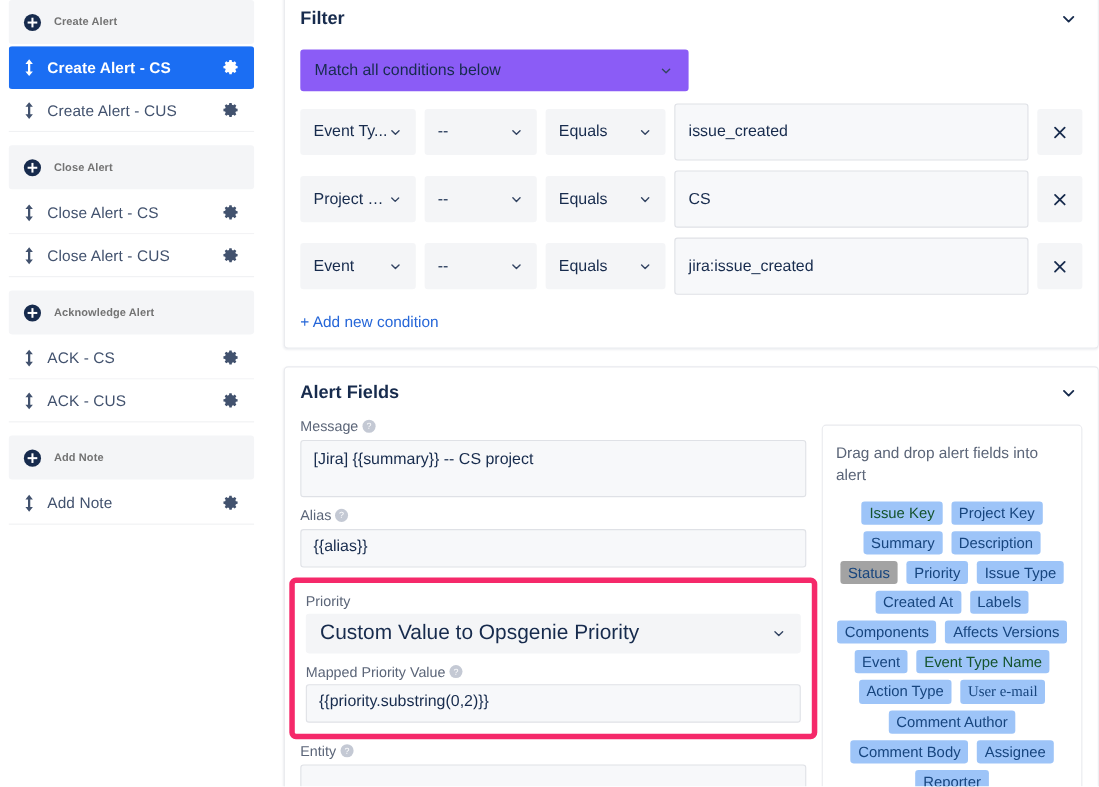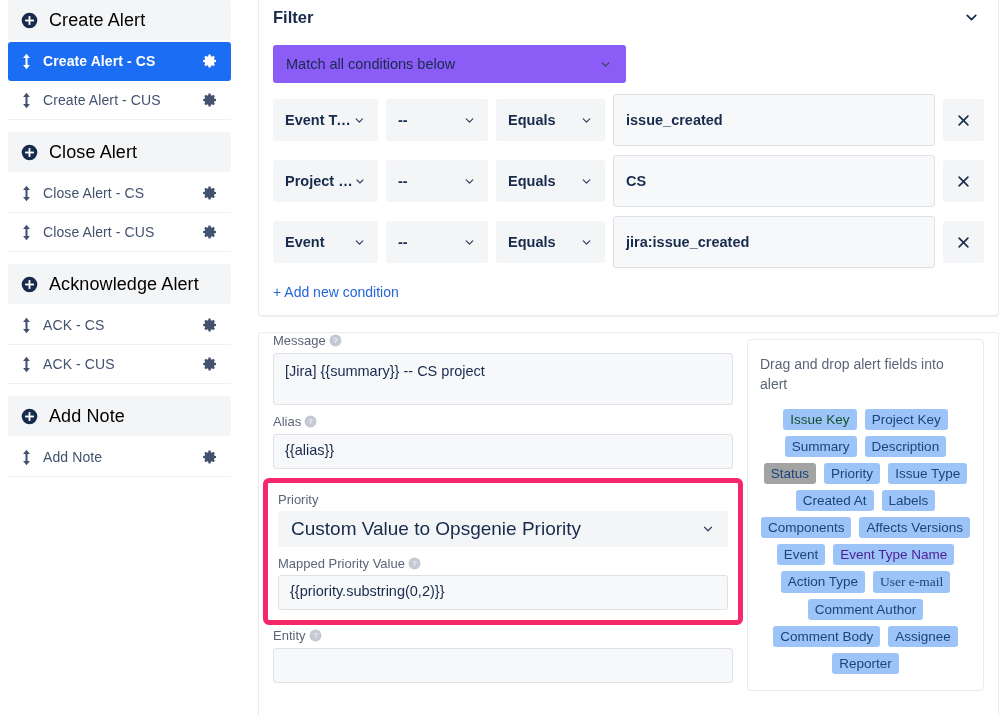--- a/index.html
+++ b/index.html
@@ -20,21 +20,21 @@
   }
   .group { margin-bottom: 12px; }
   .group-header {
     display: flex; align-items: center; gap: 11px;
     height: 40px; padding: 0 13px;
     background: #f4f5f7;
     border-radius: 3px;
     margin-bottom: 2px;
   }
   .group-header .gtitle {
-    font-size: 18px; font-weight: normal; color: #000000; letter-spacing: .1px;
+    font-size: 10px; font-weight: bold; color: #737373; letter-spacing: .1px;
   }
   .plus-icon { width: 17px; height: 17px; flex: 0 0 17px; display: block; }
   .item {
     display: flex; align-items: center;
     height: 39px; padding: 0 13px 0 11px;
     background: #ffffff;
     border-bottom: 1px solid #f0f1f3;
   }
   .item.selected { background: #1b6ef3; border-radius: 3px; border-bottom-color: transparent; }
   .item .arrows-icon { width: 15px; height: 17px; flex: 0 0 15px; margin-right: 9px; }
@@ -65,21 +65,21 @@
   .chev-btn { width: 26px; height: 26px; display: flex; align-items: center; justify-content: center; }
 
   .match-select {
     height: 38px; width: 353px;
     background: #8b5cf6; border: none; border-radius: 3px;
     display: flex; align-items: center; justify-content: space-between;
     padding: 0 14px 0 13px; margin: 11px 0 11px 0;
   }
   .match-select span { font-size: 14.5px; color: #172b4d; }
 
-  .cond-row { display: flex; align-items: center; gap: 8px; margin-bottom: 9px; font-weight: bold; }
+  .cond-row { display: flex; align-items: center; gap: 8px; margin-bottom: 9px; }
   .sel {
     height: 42px; background: #f4f5f7; border: none; border-radius: 3px;
     display: flex; align-items: center; justify-content: space-between;
     padding: 0 12px; font-size: 14.5px; color: #172b4d;
   }
   .sel.w1 { width: 105px; }
   .sel.w2 { width: 102px; }
   .sel.w3 { width: 109px; }
   .sel .txt { white-space: nowrap; overflow: hidden; text-overflow: ellipsis; }
   .cond-input {
@@ -364,20 +364,28 @@
                 <line x1="19" y1="5" x2="5" y2="19"></line>
               </svg>
             </div>
           </div>
         </div>
 
       <span class="add-link">+ Add new condition</span>
     </div>
 
     <div class="card af-card">
+      <div class="af-head">
+        <div class="card-title">Alert Fields</div>
+        <div class="chev-btn">
+          <svg width="17" height="17" viewBox="0 0 24 24" fill="none" stroke="#172b4d" stroke-width="2.4" stroke-linecap="round" stroke-linejoin="round">
+              <polyline points="6 9 12 15 18 9"></polyline>
+            </svg>
+        </div>
+      </div>
 
       <div class="af-body">
 
         <div class="af-left">
 
           <div class="field">
             <div class="flabel">
               <span>Message</span>
               <svg class="q-icon" viewBox="0 0 24 24" fill="#c4c9d4">
                   <circle cx="12" cy="12" r="11"></circle>
@@ -439,21 +447,21 @@
               <span class="tag" style="background: rgb(157, 196, 248); color: rgb(23, 69, 126);">Summary</span>
               <span class="tag" style="background: rgb(157, 196, 248); color: rgb(23, 69, 126);">Description</span>
               <span class="tag" style="background: #a3a3a3; color: rgb(23, 69, 126);">Status</span>
               <span class="tag" style="background: rgb(157, 196, 248); color: rgb(23, 69, 126);">Priority</span>
               <span class="tag" style="background: rgb(157, 196, 248); color: rgb(23, 69, 126);">Issue Type</span>
               <span class="tag" style="background: rgb(157, 196, 248); color: rgb(23, 69, 126);">Created At</span>
               <span class="tag" style="background: rgb(157, 196, 248); color: rgb(23, 69, 126);">Labels</span>
               <span class="tag" style="background: rgb(157, 196, 248); color: rgb(23, 69, 126);">Components</span>
               <span class="tag" style="background: rgb(157, 196, 248); color: rgb(23, 69, 126);">Affects Versions</span>
               <span class="tag" style="background: rgb(157, 196, 248); color: rgb(23, 69, 126);">Event</span>
-              <span class="tag" style="background: rgb(157, 196, 248); color: #4c1d95;">Event Type Name</span>
+              <span class="tag" style="background: rgb(157, 196, 248); color: #14532d;">Event Type Name</span>
               <span class="tag" style="background: rgb(157, 196, 248); color: rgb(23, 69, 126);">Action Type</span>
               <span class="tag" style="background: rgb(157, 196, 248); color: rgb(23, 69, 126); font-family: Liberation Serif, serif;">User e-mail</span>
               <span class="tag" style="background: rgb(157, 196, 248); color: rgb(23, 69, 126);">Comment Author</span>
               <span class="tag" style="background: rgb(157, 196, 248); color: rgb(23, 69, 126);">Comment Body</span>
               <span class="tag" style="background: rgb(157, 196, 248); color: rgb(23, 69, 126);">Assignee</span>
               <span class="tag" style="background: rgb(157, 196, 248); color: rgb(23, 69, 126);">Reporter</span>
             </div>
         </div>
 
       </div>

